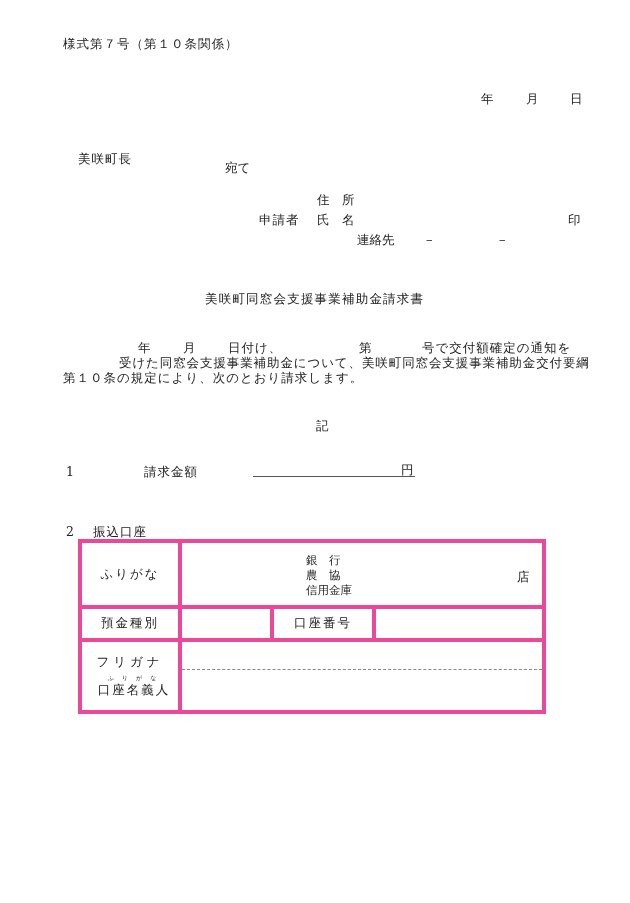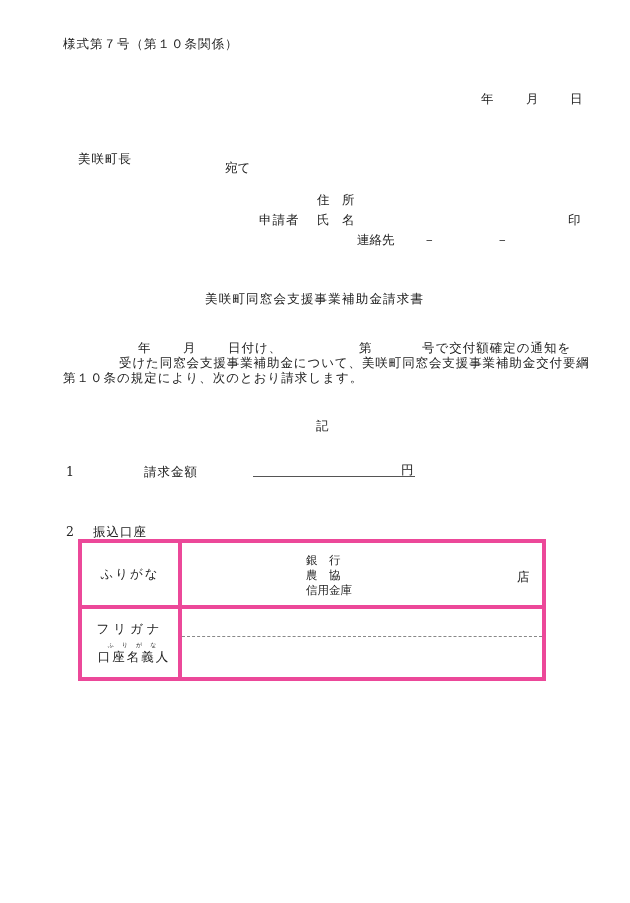--- a/index.html
+++ b/index.html
@@ -73,20 +73,26 @@
     <td class="hdr">ふりがな</td>
     <td colspan="3" style="position:relative;">
       <div class="kinds" style="position:absolute; left:124px; top:10px;">
         <div>銀　行</div>
         <div>農　協</div>
         <div>信用金庫</div>
       </div>
       <div style="position:absolute; left:335px; top:26px;">店</div>
     </td>
   </tr>
+  <tr style="height:33px;">
+    <td class="hdr">預金種別</td>
+    <td></td>
+    <td class="hdr">口座番号</td>
+    <td></td>
+  </tr>
   <tr style="height:68px;">
     <td class="hdr" style="line-height:16px;">
       <div style="letter-spacing:4px; margin-bottom:4px;">フリガナ</div>
       <div class="ruby-wrap">
         <span class="ruby-top">ふりがな</span>
         <span>口座名義人</span>
       </div>
     </td>
     <td colspan="3" style="vertical-align:top;">
       <div class="dashed"></div>

